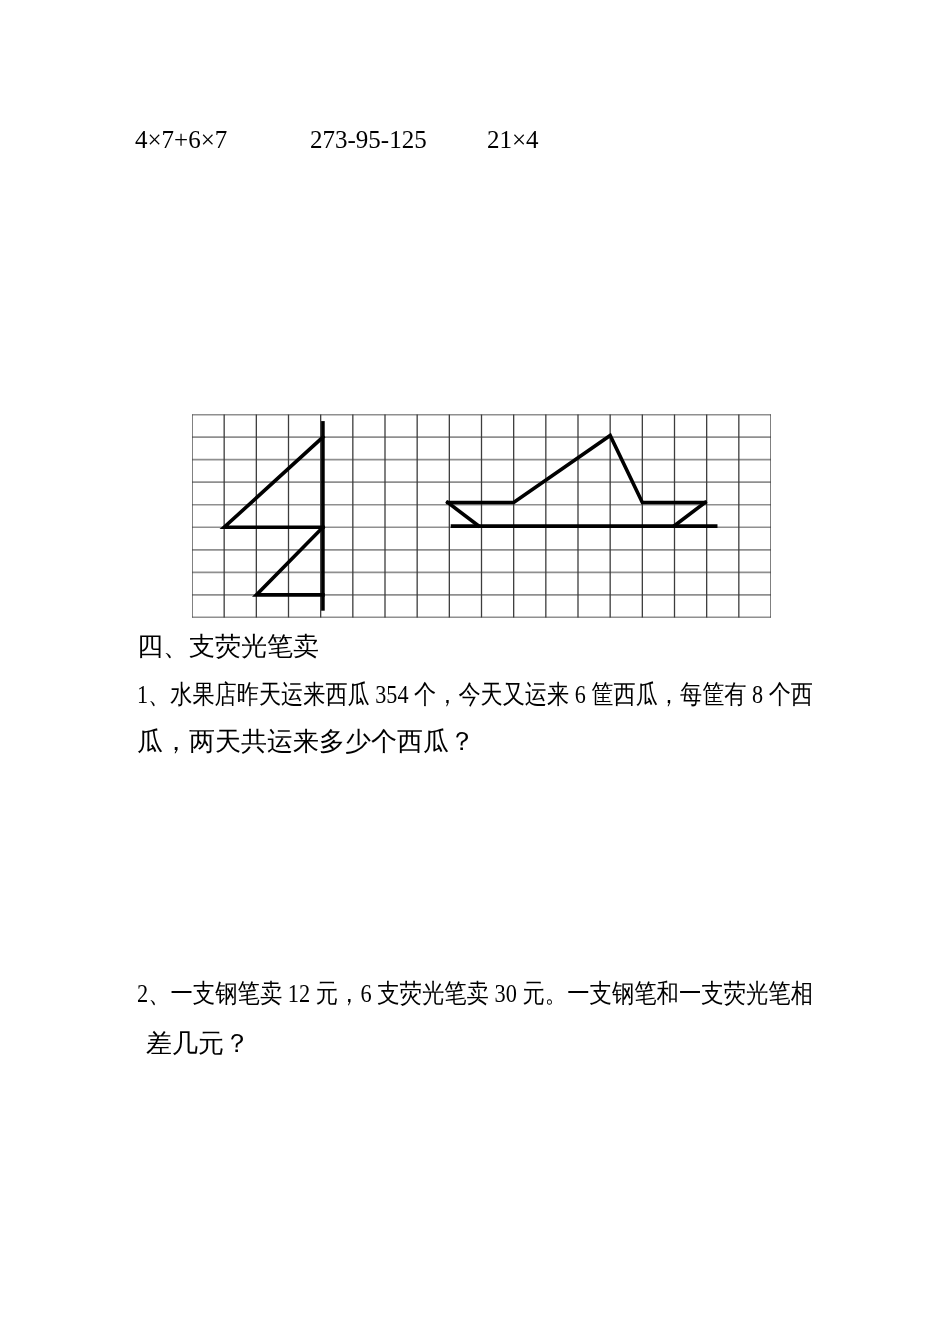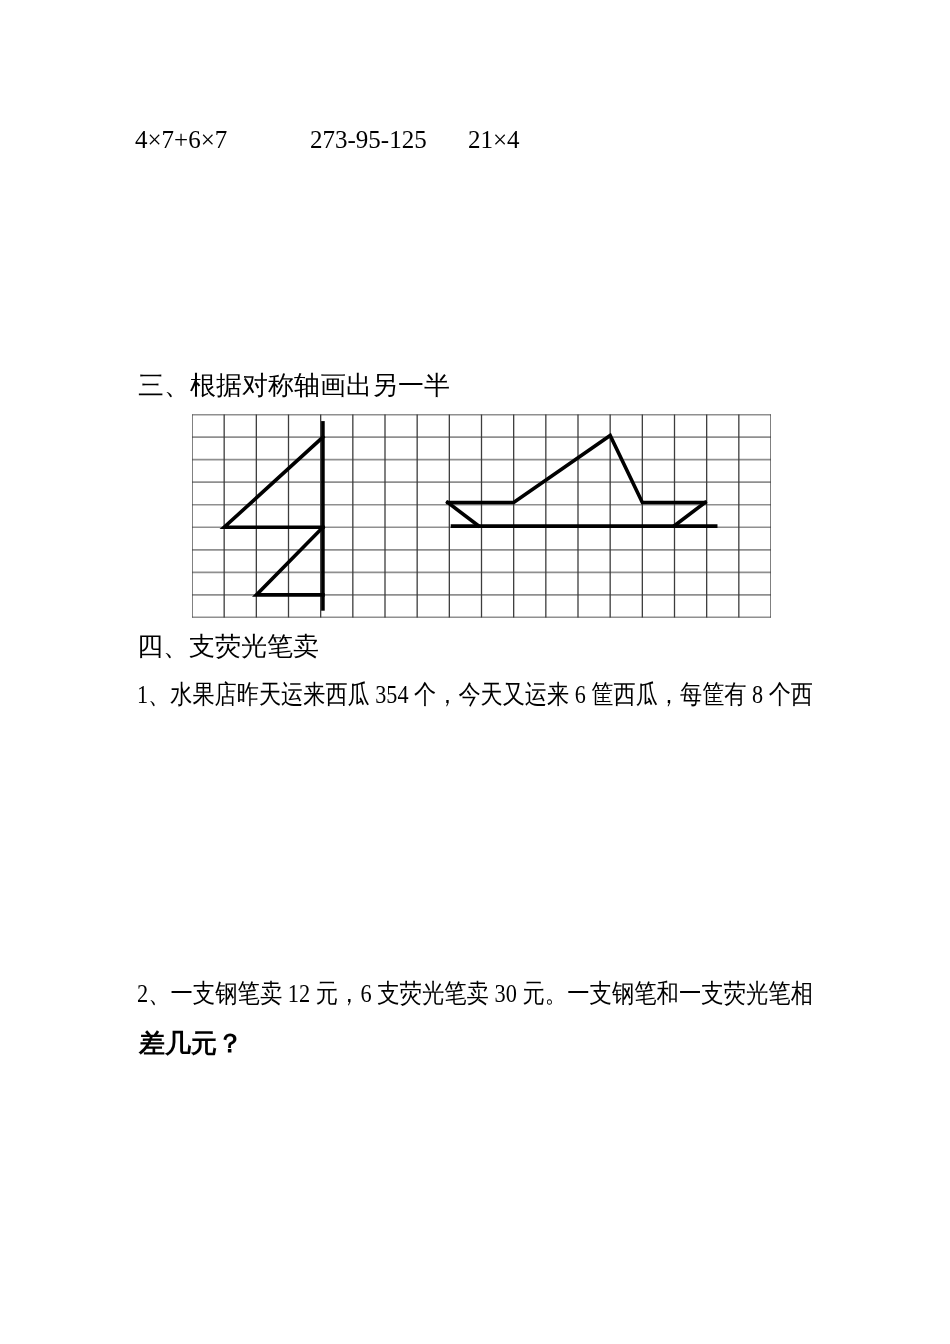--- a/index.html
+++ b/index.html
@@ -22,54 +22,53 @@
   }
   .expr {
     position: absolute;
     top: 124px;
     font-size: 25px;
     line-height: 32px;
     white-space: pre;
   }
   .e0 { left: 135px; }
   .e1 { left: 310px; }
-  .e2 { left: 468px; }
+  .e2 { left: 487px; }
   .heading, .bodyline {
     position: absolute;
     font-size: 26px;
     line-height: 32px;
     white-space: pre;
   }
   .h3   { left: 138px; top: 370px; }
   .h4   { left: 137px; top: 631px; }
   .p1l1 { left: 137px; top: 679px; }
   .p1l2 { left: 137px; top: 726px; }
   .p2l1 { left: 137px; top: 978px; }
-  .p2l2 { left: 139px; top: 1028px; font-weight: bold; }
+  .p2l2 { left: 146px; top: 1028px; }
   #symmetry-grid {
     position: absolute;
     left: 192px;
     top: 414px;
     width: 579px;
     height: 204px;
     display: block;
   }
 </style>
 </head>
 <body>
 
 <div class="page">
 
   <div>
     <span class="expr e0">4×7+6×7</span>
     <span class="expr e1">273-95-125</span>
     <span class="expr e2">21×4</span>
   </div>
 
-  <div class="heading h3">三、根据对称轴画出另一半</div>
 
   <svg id="symmetry-grid" xmlns="http://www.w3.org/2000/svg" viewBox="0 0 579.0600000000001 202.95000000000002">
       <line x1="0" y1="0" x2="579.0600000000001" y2="0" stroke="#8f8f8f" stroke-width="1.7"></line>
       <line x1="0" y1="22.55" x2="579.0600000000001" y2="22.55" stroke="#8f8f8f" stroke-width="1.7"></line>
       <line x1="0" y1="45.1" x2="579.0600000000001" y2="45.1" stroke="#8f8f8f" stroke-width="1.7"></line>
       <line x1="0" y1="67.65" x2="579.0600000000001" y2="67.65" stroke="#8f8f8f" stroke-width="1.7"></line>
       <line x1="0" y1="90.2" x2="579.0600000000001" y2="90.2" stroke="#8f8f8f" stroke-width="1.7"></line>
       <line x1="0" y1="112.75" x2="579.0600000000001" y2="112.75" stroke="#8f8f8f" stroke-width="1.7"></line>
       <line x1="0" y1="135.3" x2="579.0600000000001" y2="135.3" stroke="#8f8f8f" stroke-width="1.7"></line>
       <line x1="0" y1="157.85" x2="579.0600000000001" y2="157.85" stroke="#8f8f8f" stroke-width="1.7"></line>
@@ -99,17 +98,18 @@
       <polyline points="130.9319,112.75 64.34,180.4 130.9319,180.4" fill="none" stroke="#000000" stroke-width="3.6" stroke-linecap="square" stroke-linejoin="miter"></polyline>
       <polyline points="255.75150000000002,87.94500000000001 321.70000000000005,87.94500000000001 418.21000000000004,20.971500000000002 450.38,87.94500000000001 513.1115,87.94500000000001" fill="none" stroke="#000000" stroke-width="3.6" stroke-linecap="square" stroke-linejoin="miter"></polyline>
       <polyline points="255.75150000000002,87.94500000000001 286.31300000000005,111.1715" fill="none" stroke="#000000" stroke-width="3.6" stroke-linecap="square" stroke-linejoin="miter"></polyline>
       <polyline points="513.1115,87.94500000000001 482.55,111.1715" fill="none" stroke="#000000" stroke-width="3.6" stroke-linecap="square" stroke-linejoin="miter"></polyline>
       <polyline points="260.577,111.6225 523.7276,111.6225" fill="none" stroke="#000000" stroke-width="3.6" stroke-linecap="square" stroke-linejoin="miter"></polyline>
     </svg>
 
   <div class="heading h4">四、支荧光笔卖</div>
 
   <div class="bodyline p1l1" style="transform-origin: left center; transform: scaleX(0.852459);">1、水果店昨天运来西瓜 354 个，今天又运来 6 筐西瓜，每筐有 8 个西</div>
+  <div class="bodyline p1l2">瓜，两天共运来多少个西瓜？</div>
 
   <div class="bodyline p2l1" style="transform-origin: left center; transform: scaleX(0.859504);">2、一支钢笔卖 12 元，6 支荧光笔卖 30 元。一支钢笔和一支荧光笔相</div>
   <div class="bodyline p2l2">差几元？</div>
 
 </div>
 
 </body></html>

